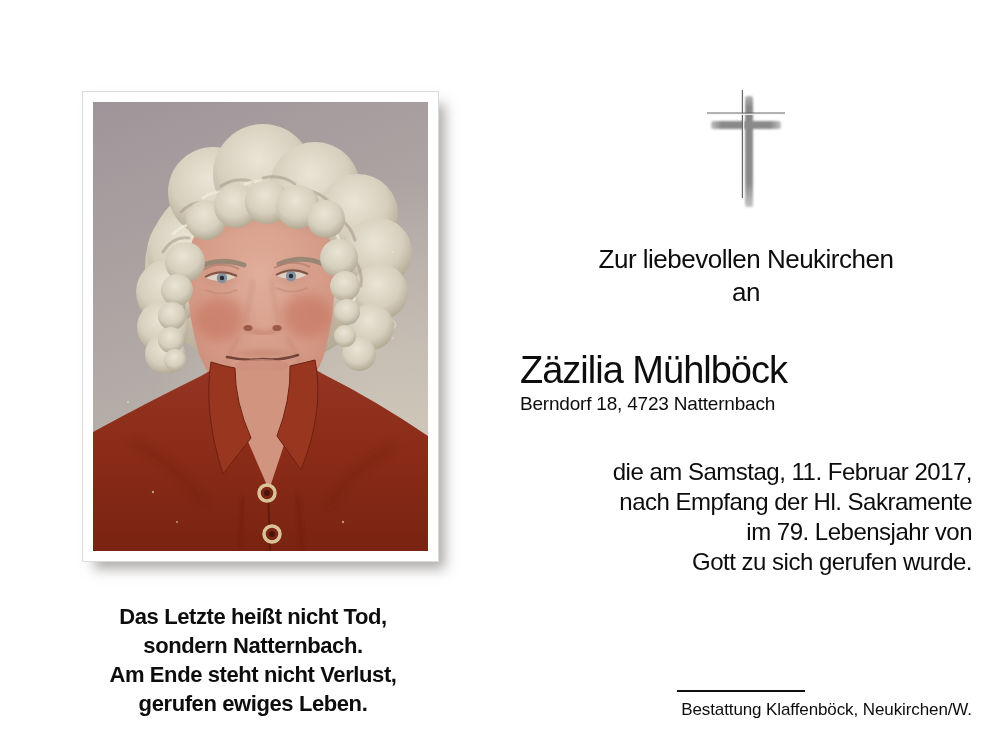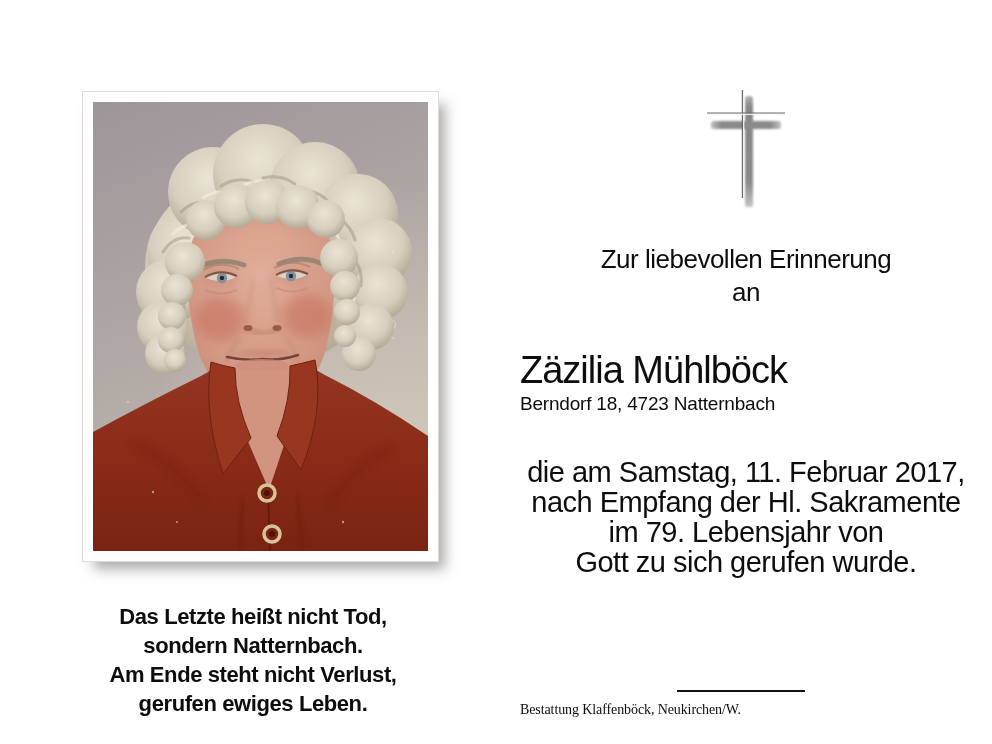--- a/index.html
+++ b/index.html
@@ -40,29 +40,29 @@
   .name {
     position: absolute; left: 0; top: 348px; width: 100%;
     font-size: 38px; line-height: 44px; letter-spacing: -1px;
   }
   .address {
     position: absolute; left: 0; top: 393px; width: 100%;
     text-align: left; font-size: 19px; line-height: 22px; letter-spacing: -0.2px;
   }
   .obituary {
     position: absolute; left: 0; top: 457px; width: 100%;
-    text-align: center; font-size: 29px; line-height: 30px; letter-spacing: -0.5px;
+    text-align: right; font-size: 24px; line-height: 30px; letter-spacing: -0.5px;
   }
   .signature-line {
     position: absolute; left: 157px; top: 690px; width: 128px;
     border-top: 2px solid #111111; height: 0;
   }
   .funeral {
     position: absolute; left: 0; top: 701px; width: 100%;
-    text-align: left; font-size: 14px; line-height: 18px; letter-spacing: -0.1px; font-family: Liberation Serif, serif;
+    text-align: right; font-size: 17px; line-height: 18px; letter-spacing: -0.1px;
   }
 </style>
 </head>
 <body>
 
 <div class="page">
 
   <div class="photo-frame">
     <svg viewBox="0 0 335 449" aria-hidden="true">
       <defs>
@@ -270,21 +270,21 @@
         <rect x="50" y="8" width="8" height="111" rx="2.5" fill="url(#cvG)"></rect>
         <rect x="16" y="33" width="70" height="8" rx="2.5" fill="url(#chG)"></rect>
       </g>
       <line x1="48.6" y1="2" x2="48.6" y2="110" stroke="#f6f6f6" stroke-width="1.6" opacity="0.9"></line>
       <line x1="47.4" y1="2" x2="47.4" y2="110" stroke="#686868" stroke-width="1.2"></line>
       <line x1="12" y1="26.2" x2="90" y2="26.2" stroke="#f6f6f6" stroke-width="1.6" opacity="0.9"></line>
       <line x1="12" y1="25" x2="90" y2="25" stroke="#686868" stroke-width="1.2"></line>
     </svg>
 
     <div class="intro">
-      <div>Zur liebevollen Erinnerung</div>
+      <div>Zur liebevollen Neukirchen</div>
       <div>an</div>
     </div>
 
     <div class="name">Zäzilia Mühlböck</div>
     <div class="address">Berndorf 18, 4723 Natternbach</div>
 
     <div class="obituary">
       <div>die am Samstag, 11. Februar 2017,</div>
       <div>nach Empfang der Hl. Sakramente</div>
       <div>im 79. Lebensjahr von</div>

